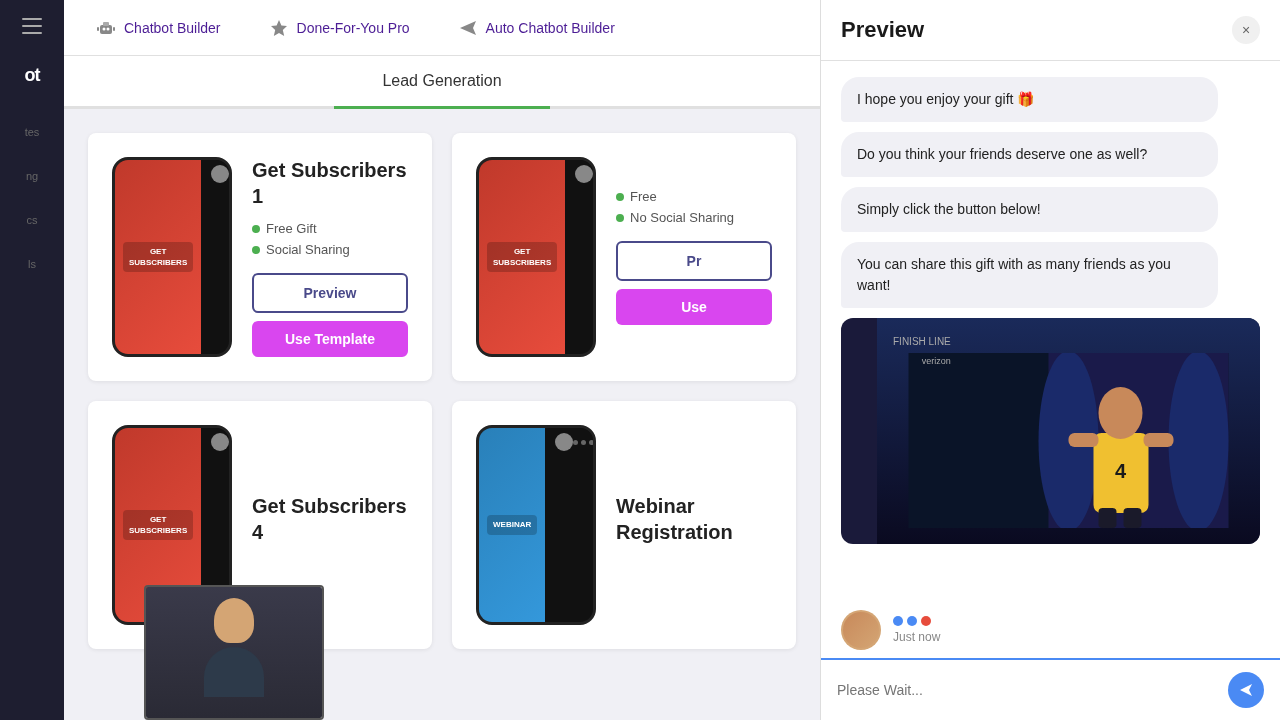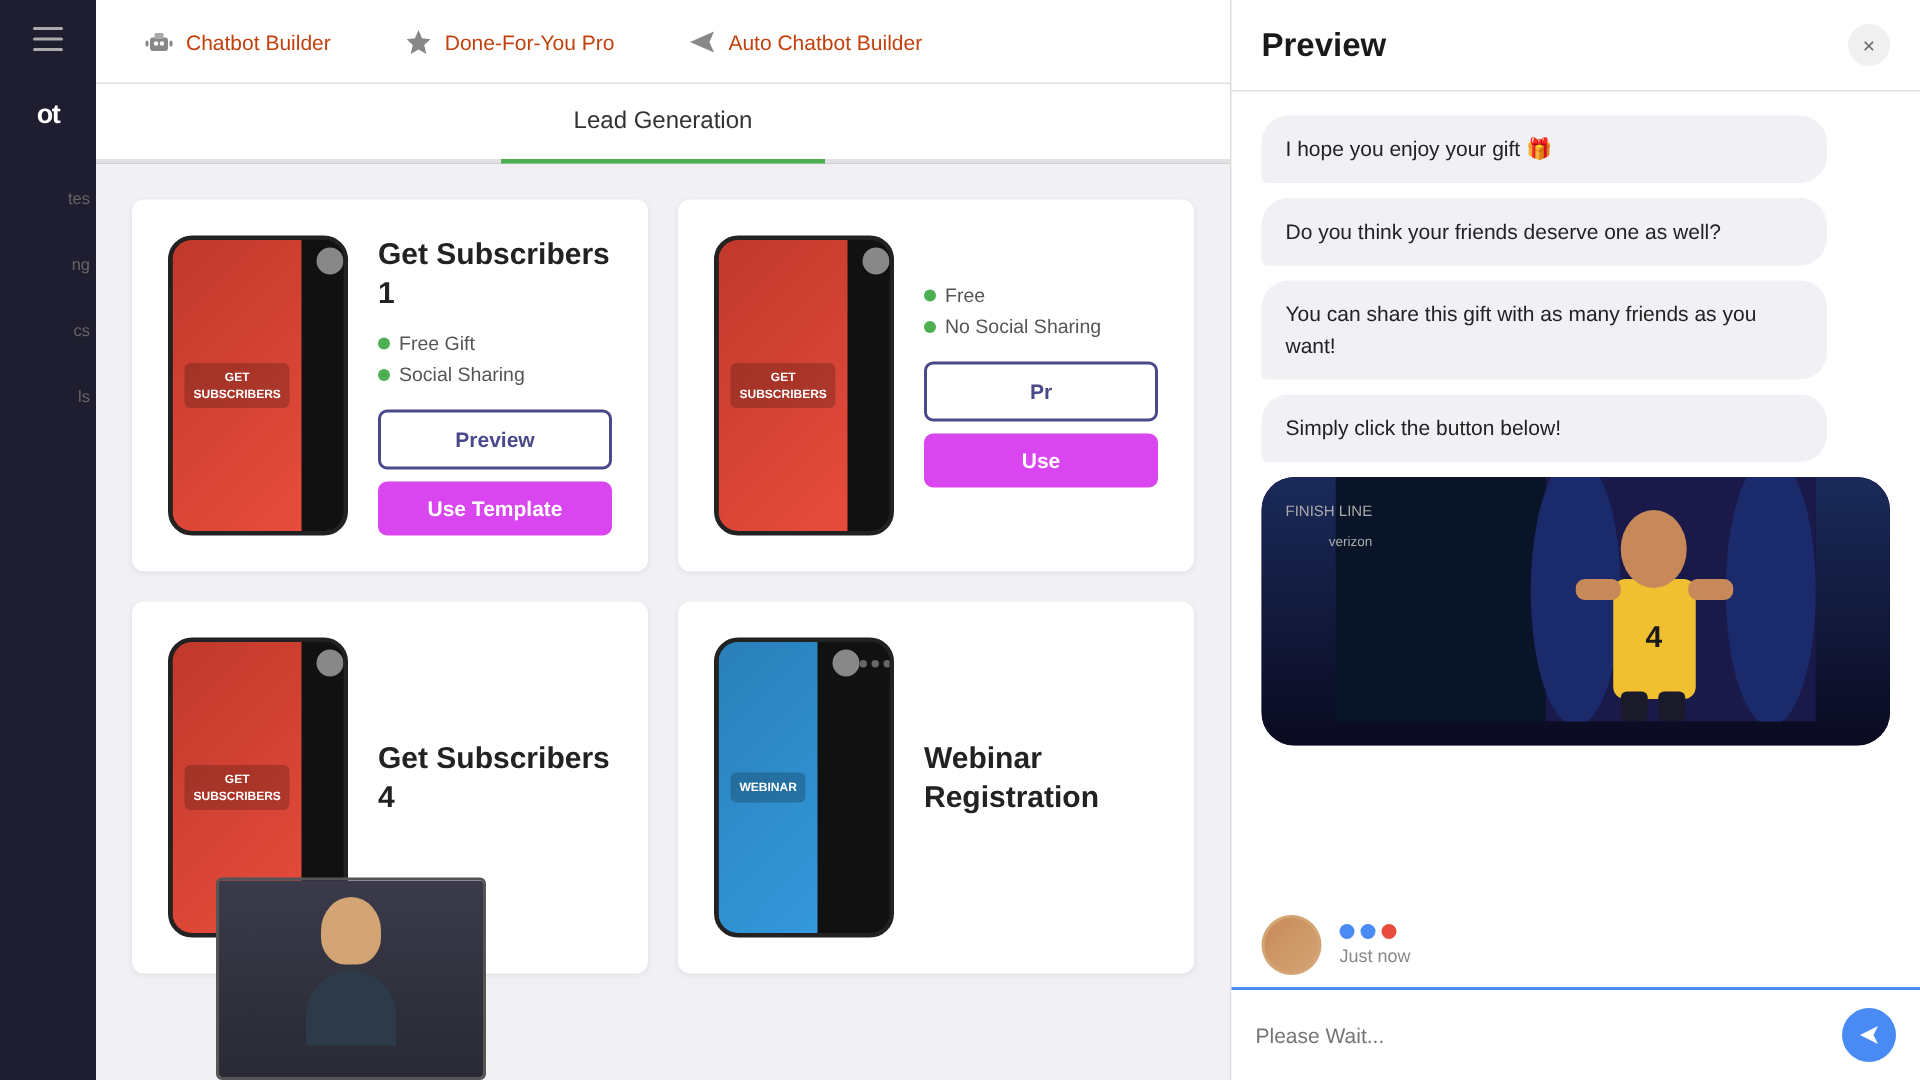--- a/index.html
+++ b/index.html
@@ -38,21 +38,21 @@
     .sidebar-items {
       display: flex;
       flex-direction: column;
       gap: 16px;
       width: 100%;
       align-items: center;
     }
     .sidebar-item {
       color: #666;
       font-size: 11px;
-      text-align: right;
+      text-align: center;
       cursor: pointer;
       padding: 8px 4px;
       width: 100%;
     }
     .sidebar-item span {
       display: block;
     }
 
     
     .main-content {
@@ -70,21 +70,21 @@
       align-items: center;
       padding: 0 24px;
       height: 56px;
       border-bottom: 1px solid #e0e0e0;
       gap: 32px;
     }
     .nav-item {
       display: flex;
       align-items: center;
       gap: 8px;
-      color: #c2410c;
+      color: #4c1d95;
       font-size: 14px;
       cursor: pointer;
       padding: 0 8px;
     }
     .nav-icon {
       width: 20px;
       height: 20px;
       display: inline-block;
     }
 
@@ -353,28 +353,29 @@
       border-radius: 18px 18px 18px 4px;
       padding: 12px 16px;
       font-size: 14px;
       color: #222;
       max-width: 90%;
       line-height: 1.5;
     }
 
     .video-preview {
       width: 100%;
-      border-radius: 22px;
+      border-radius: 12px;
       overflow: hidden;
       background: #1a1a3a;
-      height: 179px;
-      position: relative;
-      display: flex;
-      align-items: center;
-      justify-content: center;
+      height: 226px;
+      position: relative;
+      display: flex;
+      align-items: center;
+      justify-content: center;
+      padding-left: 36px;
     }
     .video-thumbnail {
       width: 100%;
       height: 100%;
       background: linear-gradient(180deg, #1a2a5a 0%, #0a0a20 100%);
       display: flex;
       align-items: flex-end;
       justify-content: center;
       padding-bottom: 16px;
       position: relative;
@@ -667,22 +668,22 @@
 
 <div class="preview-panel">
   <div class="preview-header">
     <h2 class="preview-title">Preview</h2>
     <button class="preview-close">×</button>
   </div>
 
   <div class="preview-messages">
     <div class="message-bubble">I hope you enjoy your gift 🎁</div>
     <div class="message-bubble">Do you think your friends deserve one as well?</div>
+    <div class="message-bubble">Simply click the button below!</div>
     <div class="message-bubble">You can share this gift with as many friends as you want!</div>
-    <div class="message-bubble">Simply click the button below!</div>
 
     <div class="video-preview">
       <div class="video-thumbnail">
         <div class="video-text-overlay">
           <div style="font-size:10px; color:#aaa; margin-bottom:4px;">FINISH LINE</div>
           <div style="font-size:9px; color:#aaa;text-align:right;">verizon</div>
         </div>
 
         <svg width="100%" height="175" viewBox="0 0 320 175" xmlns="http://www.w3.org/2000/svg" preserveAspectRatio="xMidYMax meet">
 

